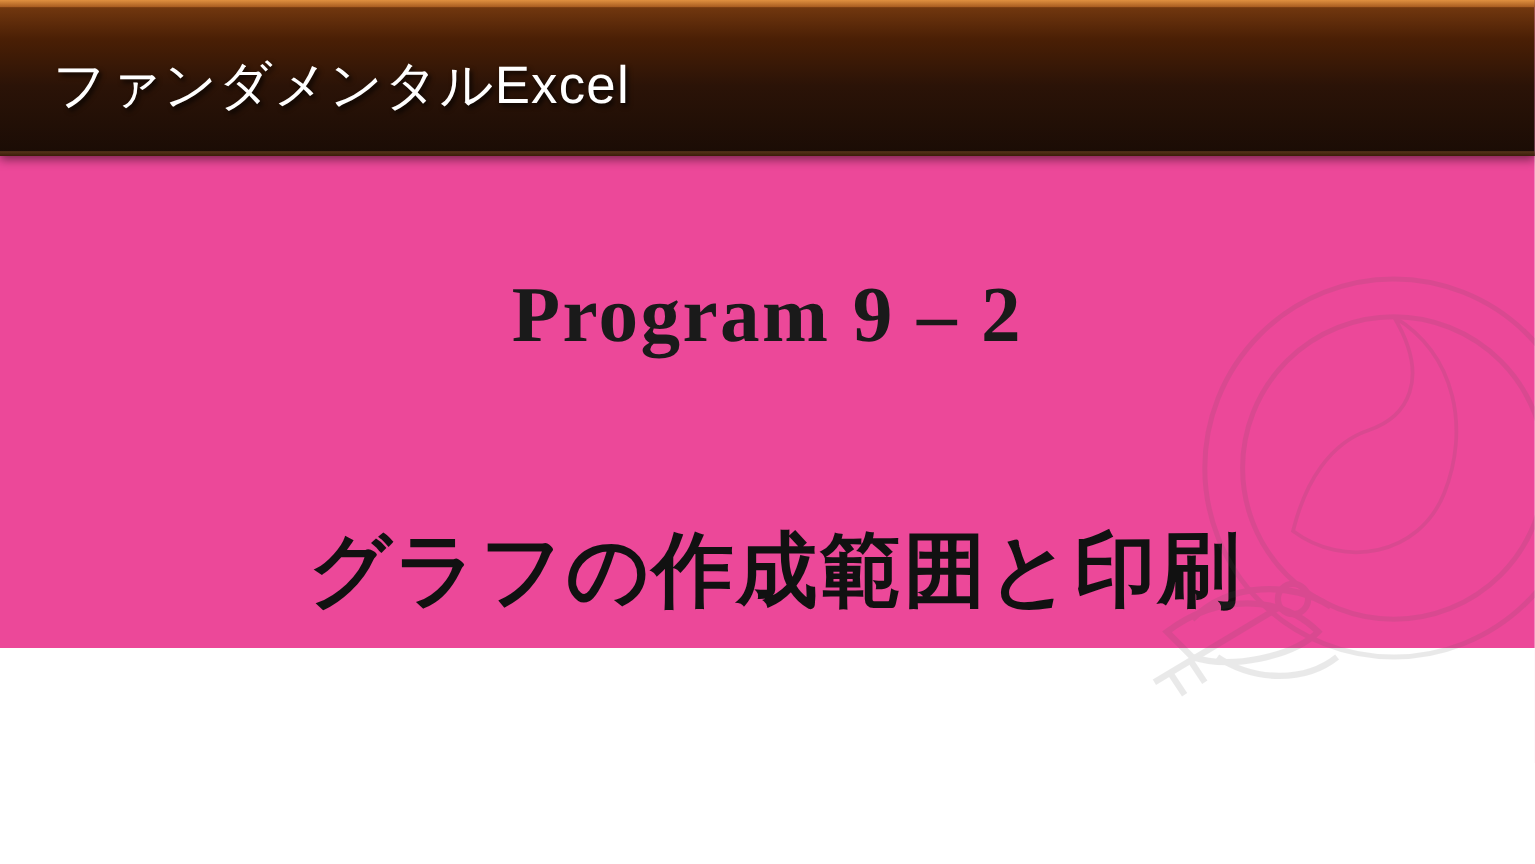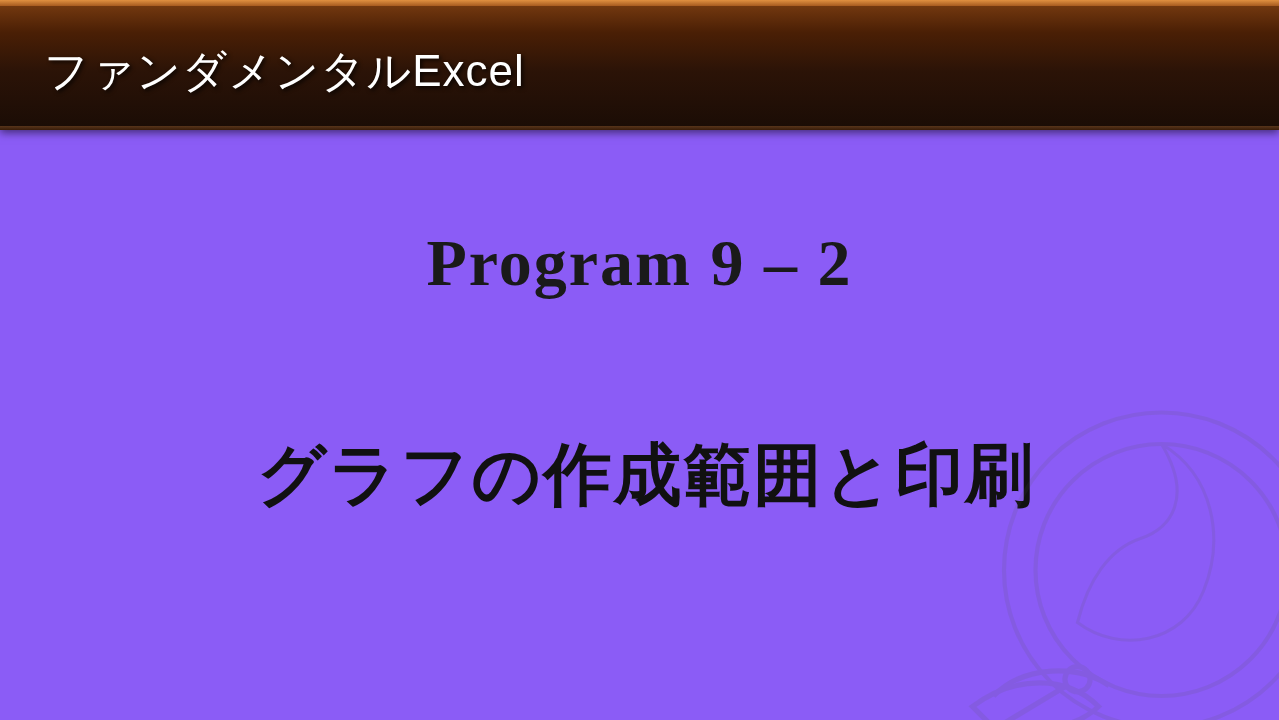--- a/index.html
+++ b/index.html
@@ -1,22 +1,22 @@
 <!DOCTYPE html>
 <html><head>
 <meta charset="utf-8">
 <style>
   * { margin: 0; padding: 0; box-sizing: border-box; }
   html, body { width: 1279px; height: 720px; overflow: hidden; font-family: "Yu Gothic", "Hiragino Sans", "Meiryo", sans-serif; background: #ffffff; }
 
   .slide {
     position: relative;
     width: 1279px;
-    height: 720px;
-    background: #8b5cf6;
+    height: 540px;
+    background: #ec4899;
   }
 
   
   .banner {
     position: absolute;
     top: 0; left: 0; right: 0;
     height: 130px;
     background: linear-gradient(to bottom, #7b3d11 0%, #4a1f05 25%, #2b1307 55%, #1a0c05 100%);
     box-shadow: 0 3px 8px rgba(0,0,0,0.5);
   }

